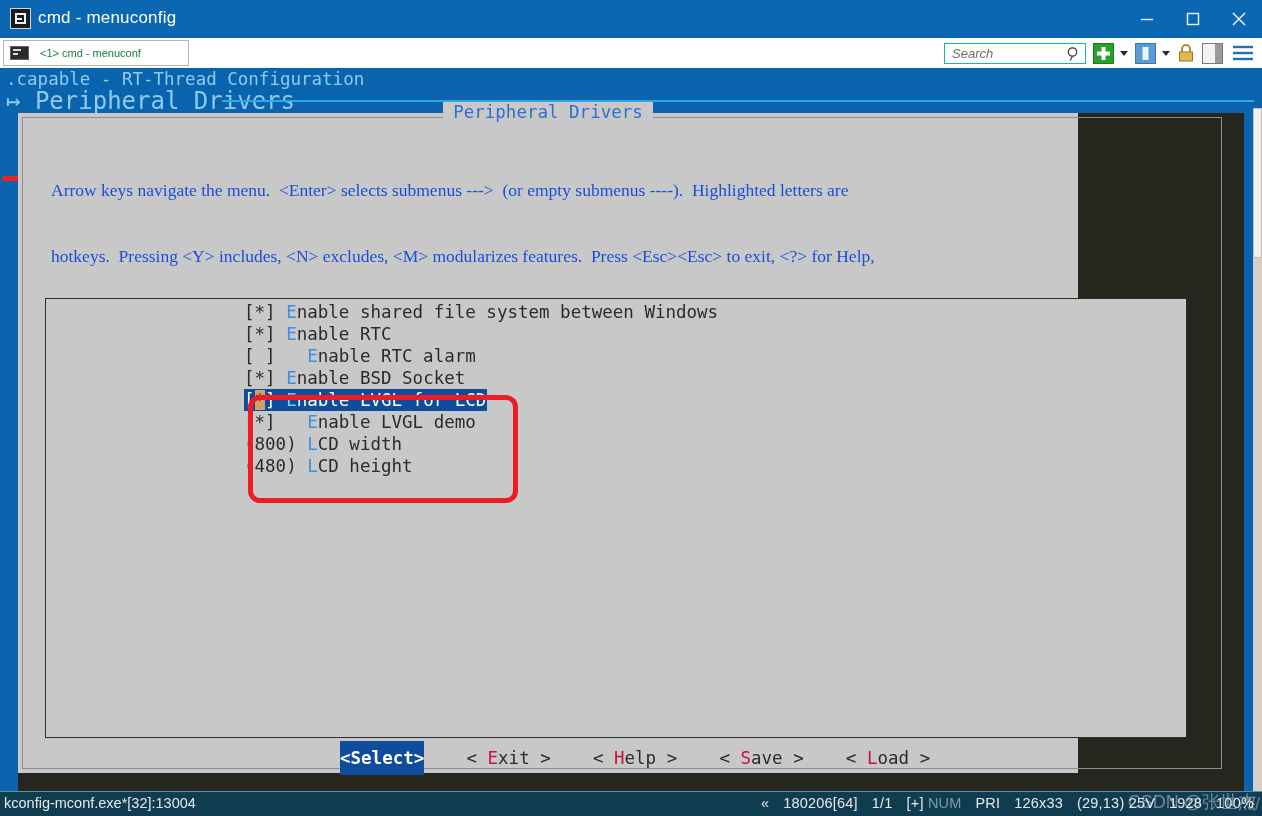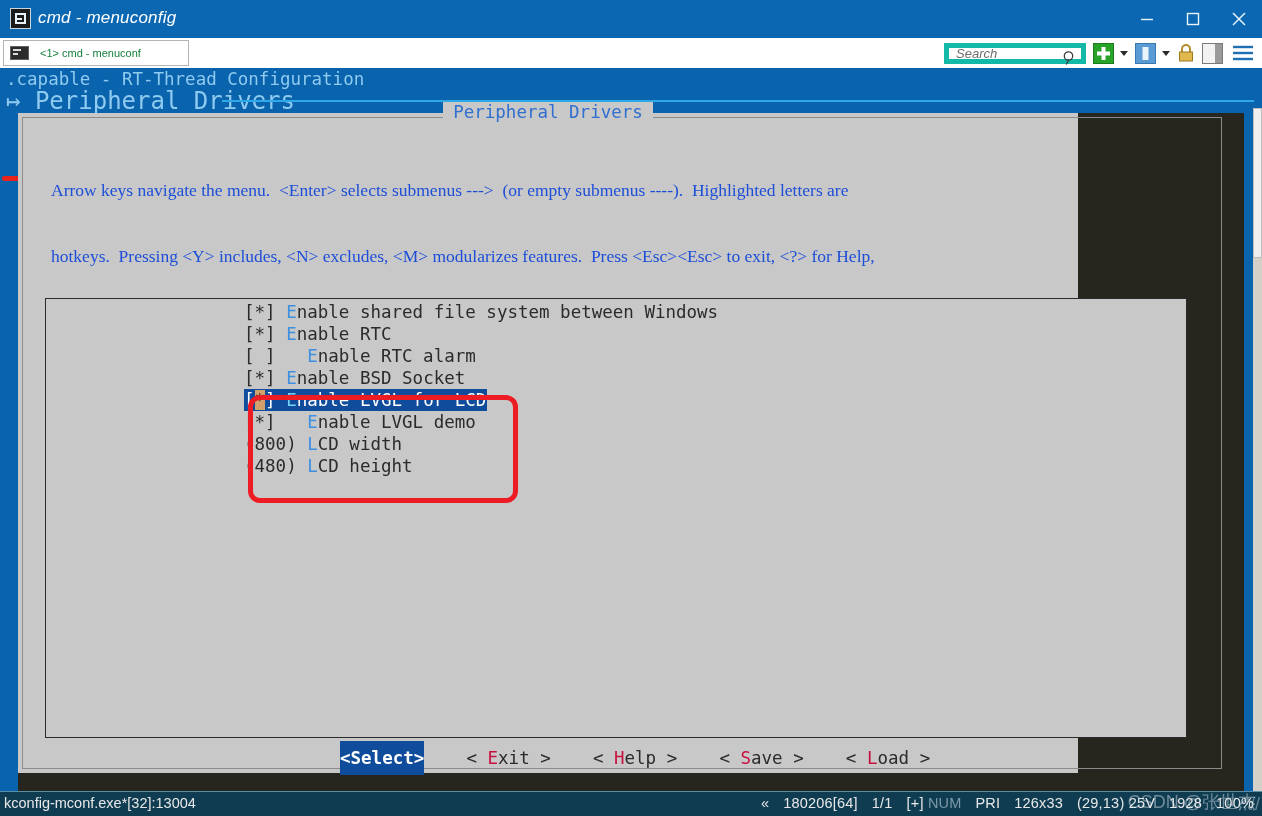--- a/index.html
+++ b/index.html
@@ -4,21 +4,21 @@
 <style>
   html,body{margin:0;padding:0;background:#1e1e1e;}
   body{
     width:1262px;height:816px;overflow:hidden;
     font-family:"Liberation Sans", sans-serif;
     -webkit-font-smoothing:antialiased;
   }
   .app{position:relative;width:1262px;height:816px;background:#0a63ad;overflow:hidden;}
 
   
-  .titlebar{position:absolute;left:0;top:0;width:1262px;height:38px;background:#0b67b2;font-style:italic;}
+  .titlebar{position:absolute;left:0;top:0;width:1262px;height:38px;background:#0b67b2;}
   .title-icon{
     position:absolute;left:10px;top:8px;width:21px;height:21px;
     background:#1b1b1b;border:1px solid #c9d6df;box-sizing:border-box;
     display:flex;align-items:center;justify-content:center;
   }
   .title-icon .glyph{
     display:block;width:11px;height:11px;border:2px solid #e9f2f8;box-sizing:border-box;
     position:relative;
   }
   .title-icon .glyph::after{
@@ -47,21 +47,21 @@
     content:"";position:absolute;left:2px;top:2px;width:8px;height:2px;background:#dcdcdc;
   }
   .tab-icon::after{
     content:"";position:absolute;left:2px;top:6px;width:5px;height:2px;background:#dcdcdc;
   }
   .tab-label{margin-left:11px;font-size:11px;color:#15803d;white-space:nowrap;}
 
   .toolbar{position:absolute;right:4px;top:38px;height:30px;display:flex;align-items:center;gap:0;}
   .search-wrap{
     position:relative;width:142px;height:21px;background:#fff;
-    border:5px solid #14b8a6;box-sizing:border-box;display:flex;align-items:center;
+    border:1px solid #14b8a6;box-sizing:border-box;display:flex;align-items:center;
   }
   .search-wrap input{
     border:0;outline:0;width:112px;margin-left:5px;font-size:13px;
     font-style:italic;color:#6d6d6d;background:transparent;
     font-family:"Liberation Sans",sans-serif;
   }
   .search-wrap input::placeholder{color:#6d6d6d;font-style:italic;}
   .mag{position:absolute;right:4px;top:2px;}
   .tb-btn{margin-left:7px;display:flex;align-items:center;justify-content:center;}
   .caret{width:0;height:0;border-left:4px solid transparent;border-right:4px solid transparent;

